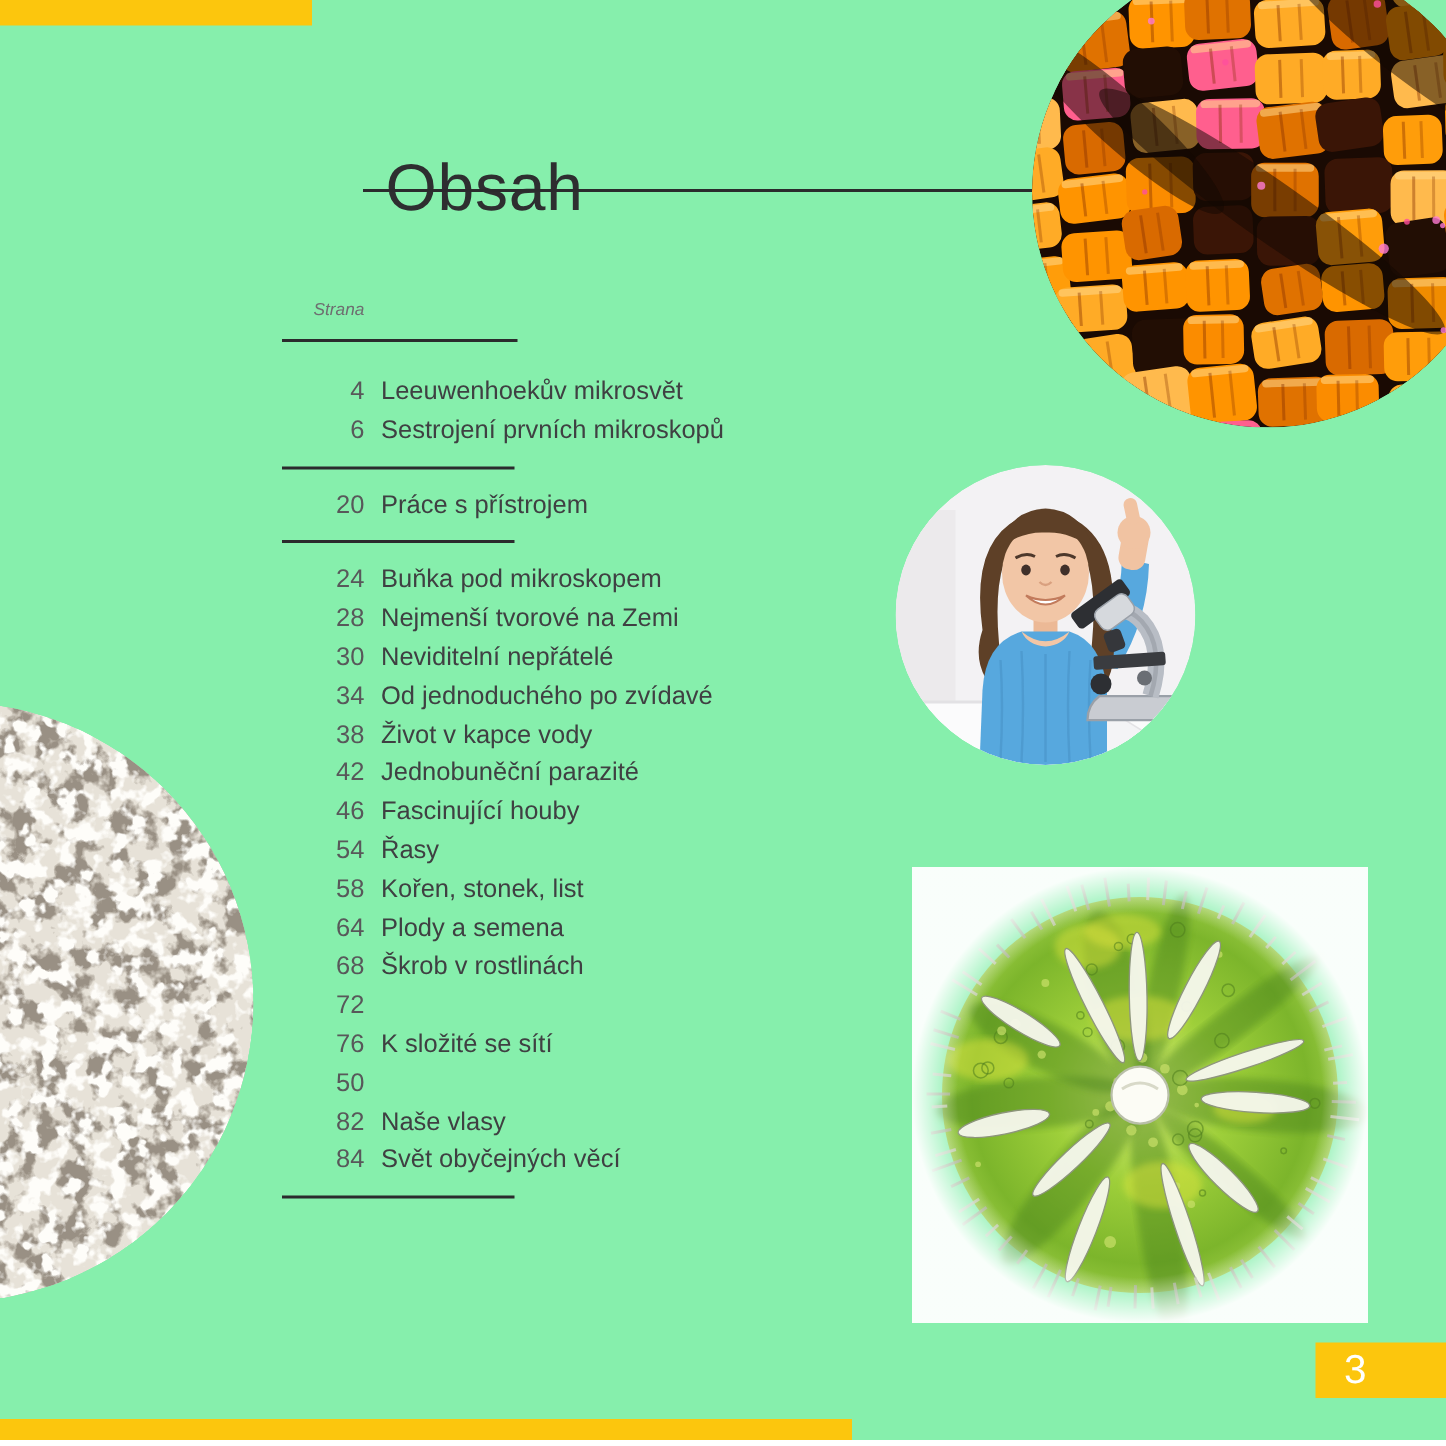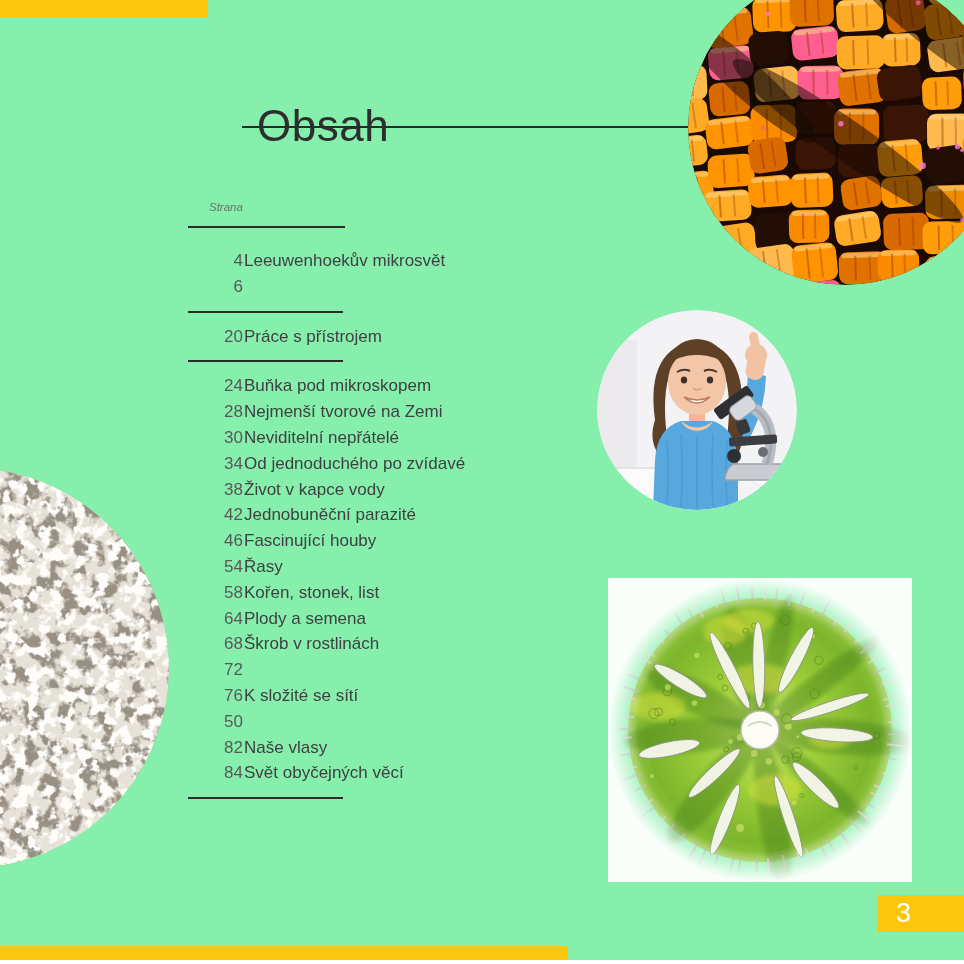--- a/index.html
+++ b/index.html
@@ -15,21 +15,21 @@
   
   .title{position:absolute;left:257px;top:72px;font-size:44px;font-weight:300;letter-spacing:.5px;color:var(--c-title,#2E2E30);line-height:1.15;}
   .title-rule{position:absolute;left:242px;top:126px;width:446px;height:2px;background:var(--c-rule,#2B2B2D);}
   
   .strana{position:absolute;left:209px;top:201px;font-size:11.5px;font-style:italic;color:var(--c-label,#6E6E70);}
   .strana-rule{position:absolute;left:188px;top:226px;width:157px;height:2px;background:var(--c-rule,#2B2B2D);}
   
   .toc{position:absolute;left:188px;top:248px;width:330px;}
   .toc-row{display:flex;height:25.8px;line-height:25.8px;font-size:17px;}
   .toc-num{width:55px;text-align:right;color:var(--c-num,#58585A);}
-  .toc-title{margin-left:1px;color:var(--c-entry,#3F4042);white-space:nowrap;}
+  .toc-title{margin-left:11px;color:var(--c-entry,#3F4042);white-space:nowrap;}
   .toc-divider{width:155px;height:2px;background:var(--c-rule,#2B2B2D);margin:11px 0;}
   
   .photo{position:absolute;border-radius:50%;overflow:hidden;}
   .photo svg{display:block;}
   .ph-butterfly{left:688px;top:-29px;width:314px;height:314px;}
   .ph-girl{left:597px;top:310px;width:200px;height:200px;}
   .ph-algae{left:608px;top:578px;width:304px;height:304px;border-radius:0;}
   .ph-sponge{left:-231px;top:468px;width:400px;height:400px;}
 </style>
 </head>
@@ -381,20 +381,21 @@
   <div class="strana">Strana</div>
   <div class="strana-rule"></div>
 
   <div class="toc">
       <div class="toc-row">
       <span class="toc-num">4</span>
       <span class="toc-title">Leeuwenhoekův mikrosvět</span>
     </div>
       <div class="toc-row">
       <span class="toc-num">6</span>
+      <span class="toc-title">Sestrojení prvních mikroskopů</span>
     </div>
       <div class="toc-divider"></div>
       <div class="toc-row">
       <span class="toc-num">20</span>
       <span class="toc-title">Práce s přístrojem</span>
     </div>
       <div class="toc-divider"></div>
       <div class="toc-row">
       <span class="toc-num">24</span>
       <span class="toc-title">Buňka pod mikroskopem</span>

